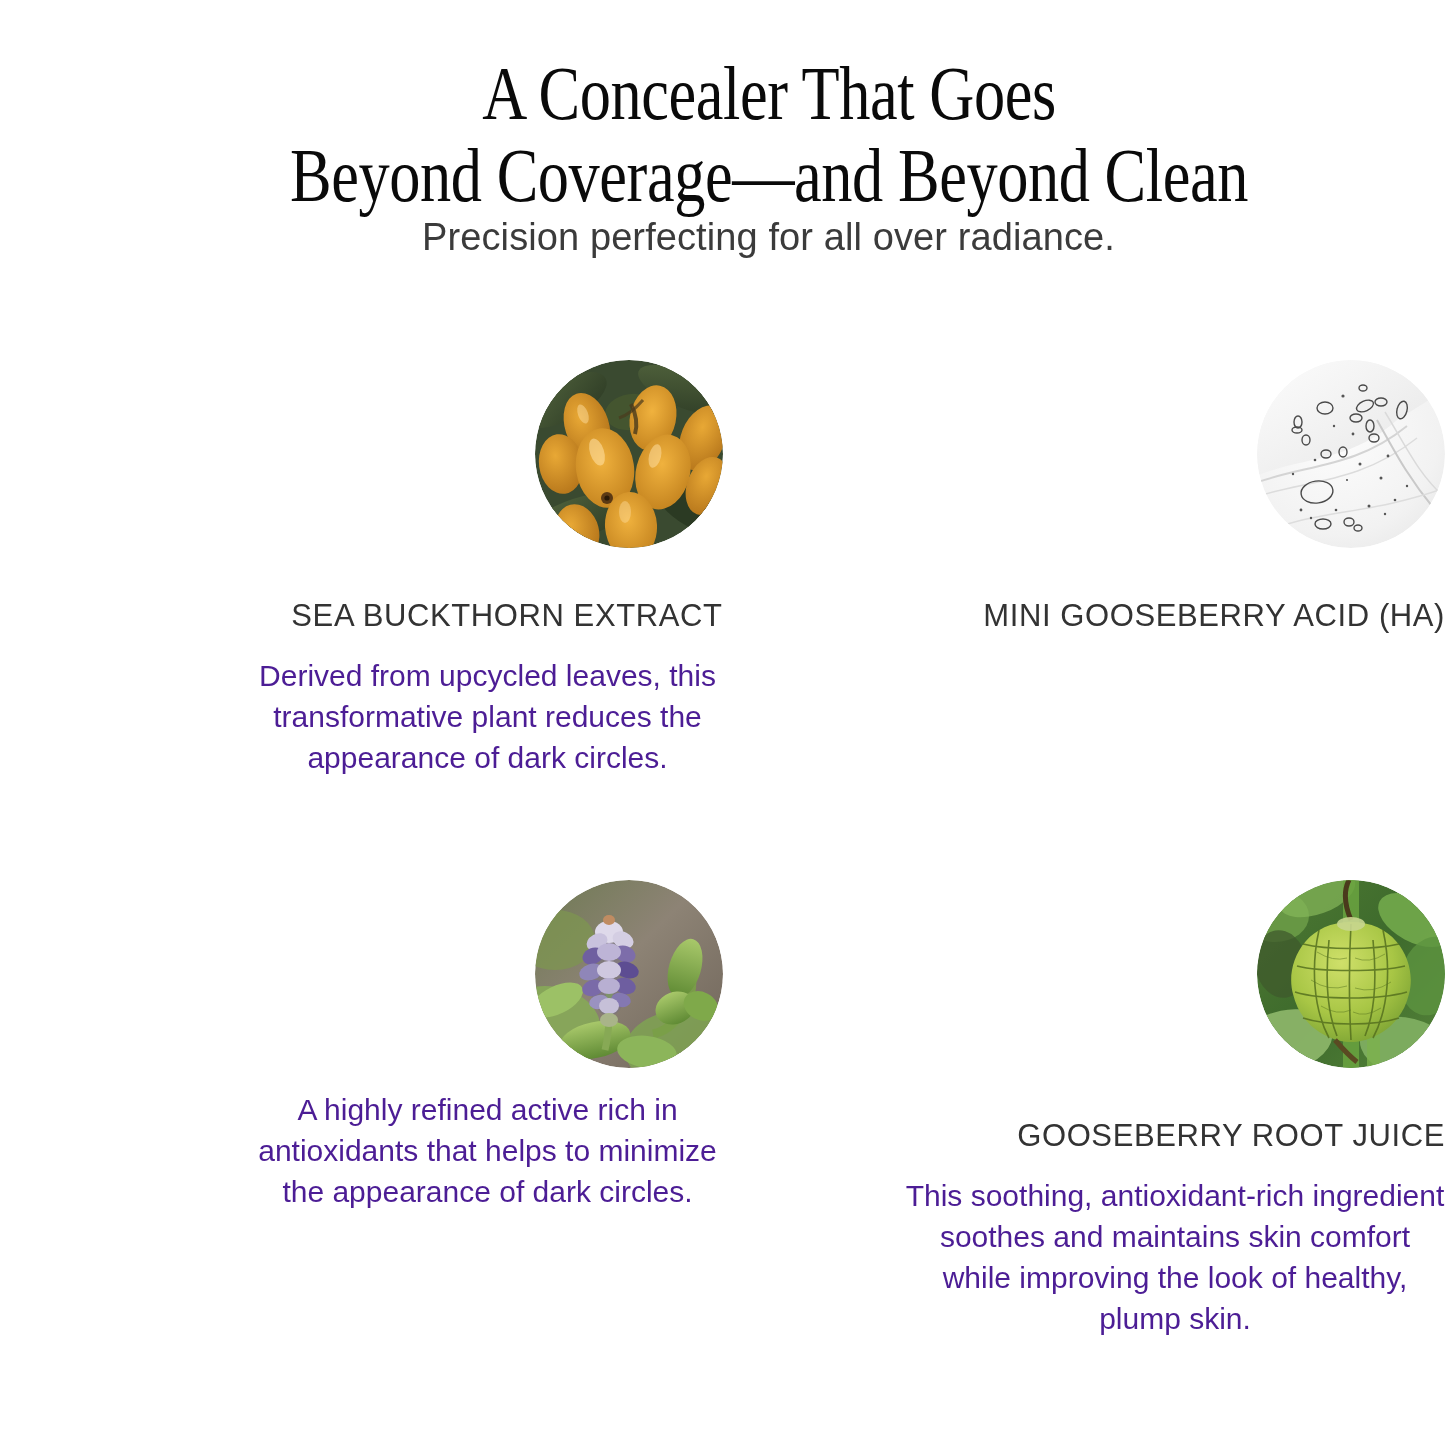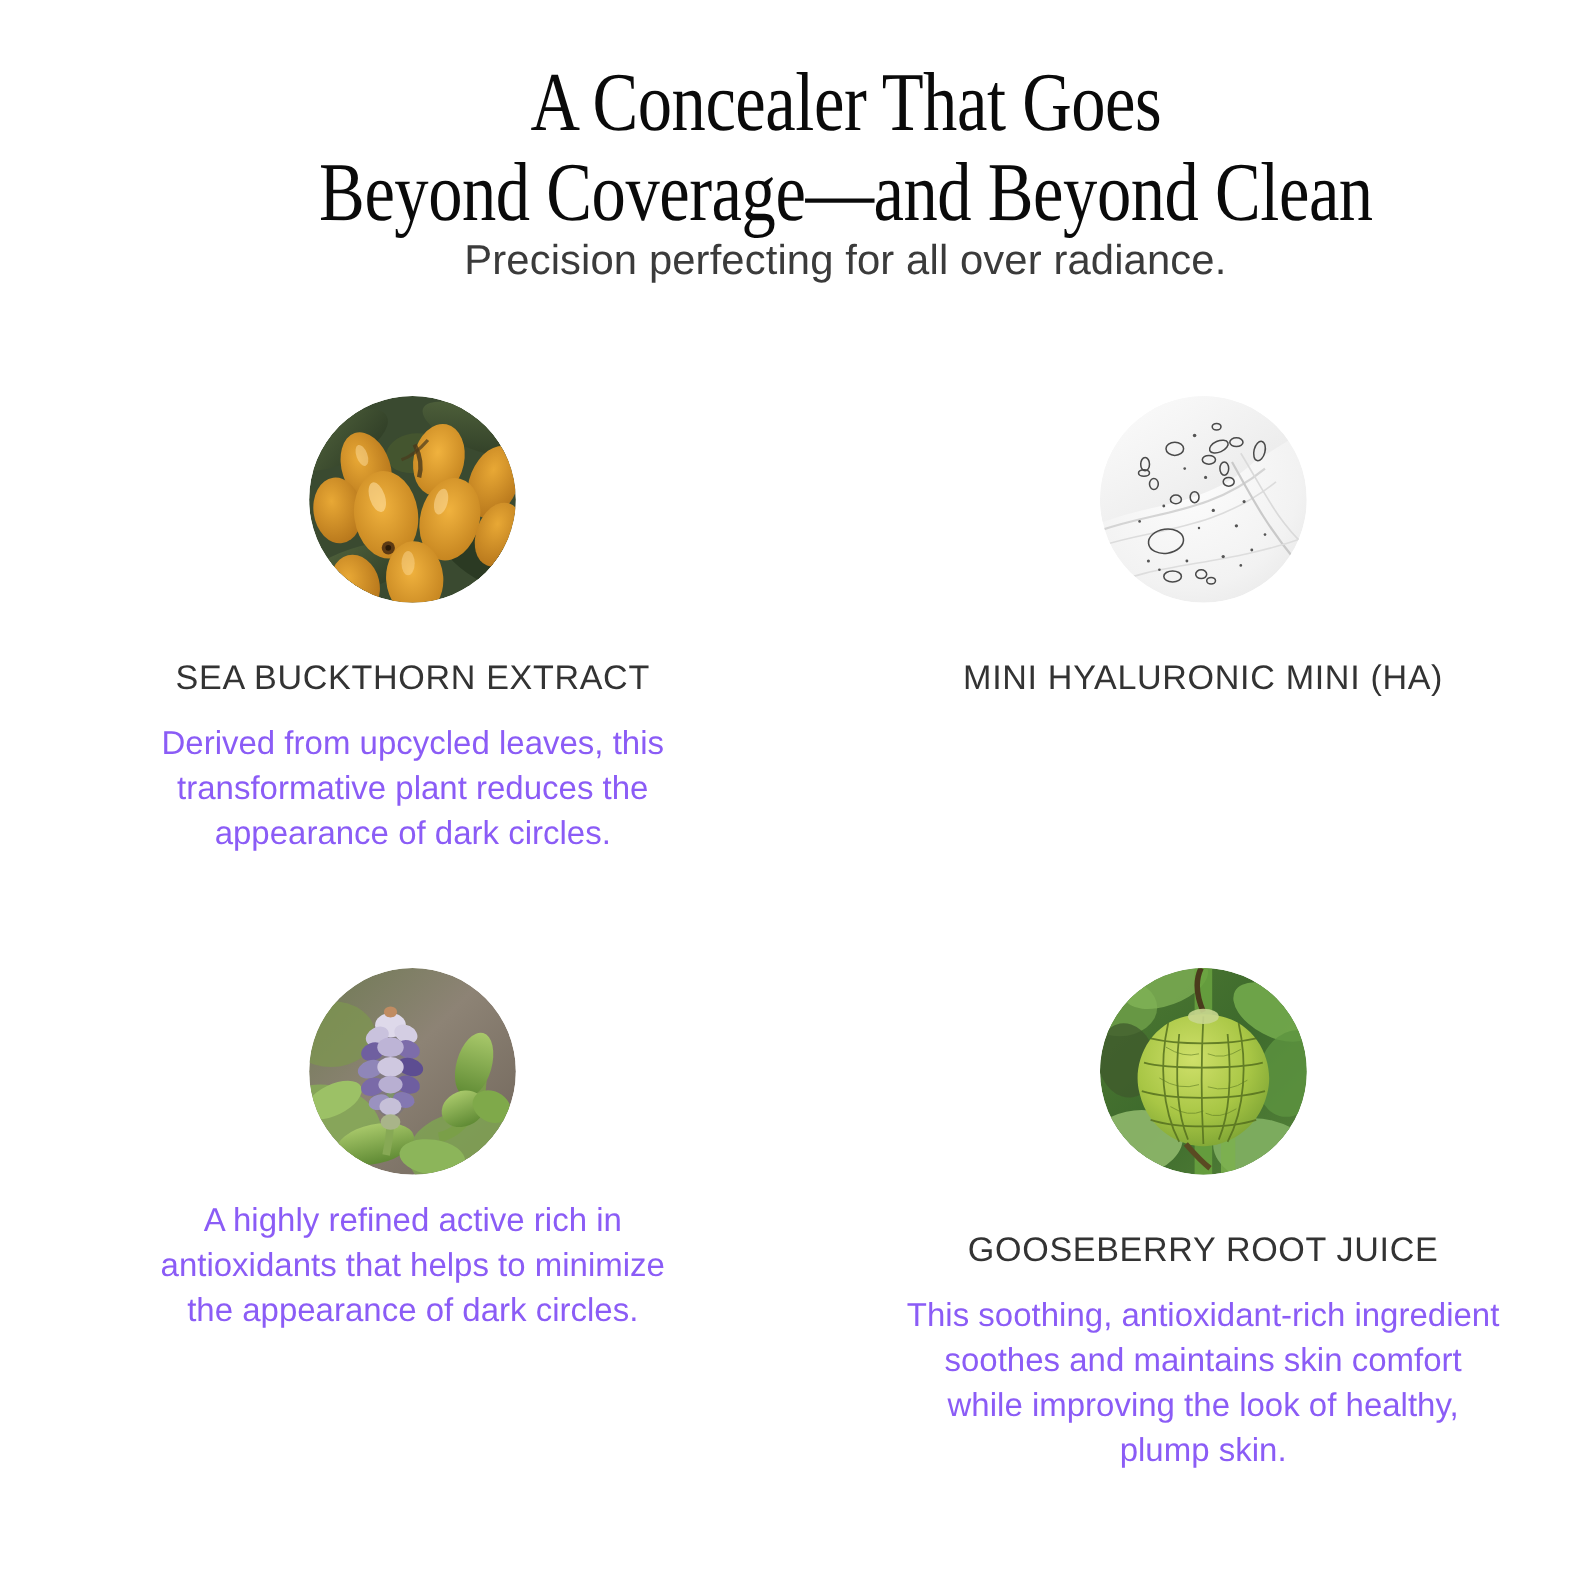--- a/index.html
+++ b/index.html
@@ -51,21 +51,21 @@
     top: 360px;
     left: 0;
     width: 1445px;
     display: grid;
     grid-template-columns: 1fr 1fr;
     row-gap: 102px;
   }
   .card {
     display: flex;
     flex-direction: column;
-    align-items: center;
+    align-items: flex-end;
   }
   .thumb {
     width: 188px;
     height: 188px;
     border-radius: 50%;
     overflow: hidden;
     position: relative;
     flex: none;
   }
   .thumb svg { display: block; }
@@ -77,21 +77,21 @@
     color: #333333;
     letter-spacing: 0.6px;
     text-align: center;
     white-space: nowrap;
   }
   .card-body {
     margin-top: 22px;
     font-size: 30px;
     font-weight: 300;
     line-height: 1.36;
-    color: #8b5cf6;
+    color: #4c1d95;
     text-align: center;
   }
   .card-left .card-body  { width: 470px; }
   .card-right .card-body { width: 540px; }
   .card-left  { padding-left: 28px; }
   .card-right { padding-left: 20px; }
 </style>
 </head>
 <body>
 
@@ -218,21 +218,21 @@
               <circle cx="44" cy="150" r="1.4"></circle>
               <circle cx="54" cy="158" r="1.2"></circle>
               <circle cx="79" cy="150" r="1.3"></circle>
               <circle cx="150" cy="126" r="1.2"></circle>
               <circle cx="36" cy="114" r="1.2"></circle>
               <circle cx="90" cy="120" r="1.1"></circle>
             </g>
           </g>
         </svg>
       </div>
-      <div class="card-title">MINI HYALURONIC MINI (HA)</div>
+      <div class="card-title">MINI GOOSEBERRY ACID (HA)</div>
     </div>
 
     <div class="card card-left">
       <div class="thumb">
         <svg width="188" height="188" viewBox="0 0 188 188" aria-hidden="true">
           <defs>
             <linearGradient id="licBg" x1="0" y1="0" x2="1" y2="1">
               <stop offset="0%" stop-color="#6e7a52"></stop>
               <stop offset="45%" stop-color="#8d8375"></stop>
               <stop offset="100%" stop-color="#6f6459"></stop>

